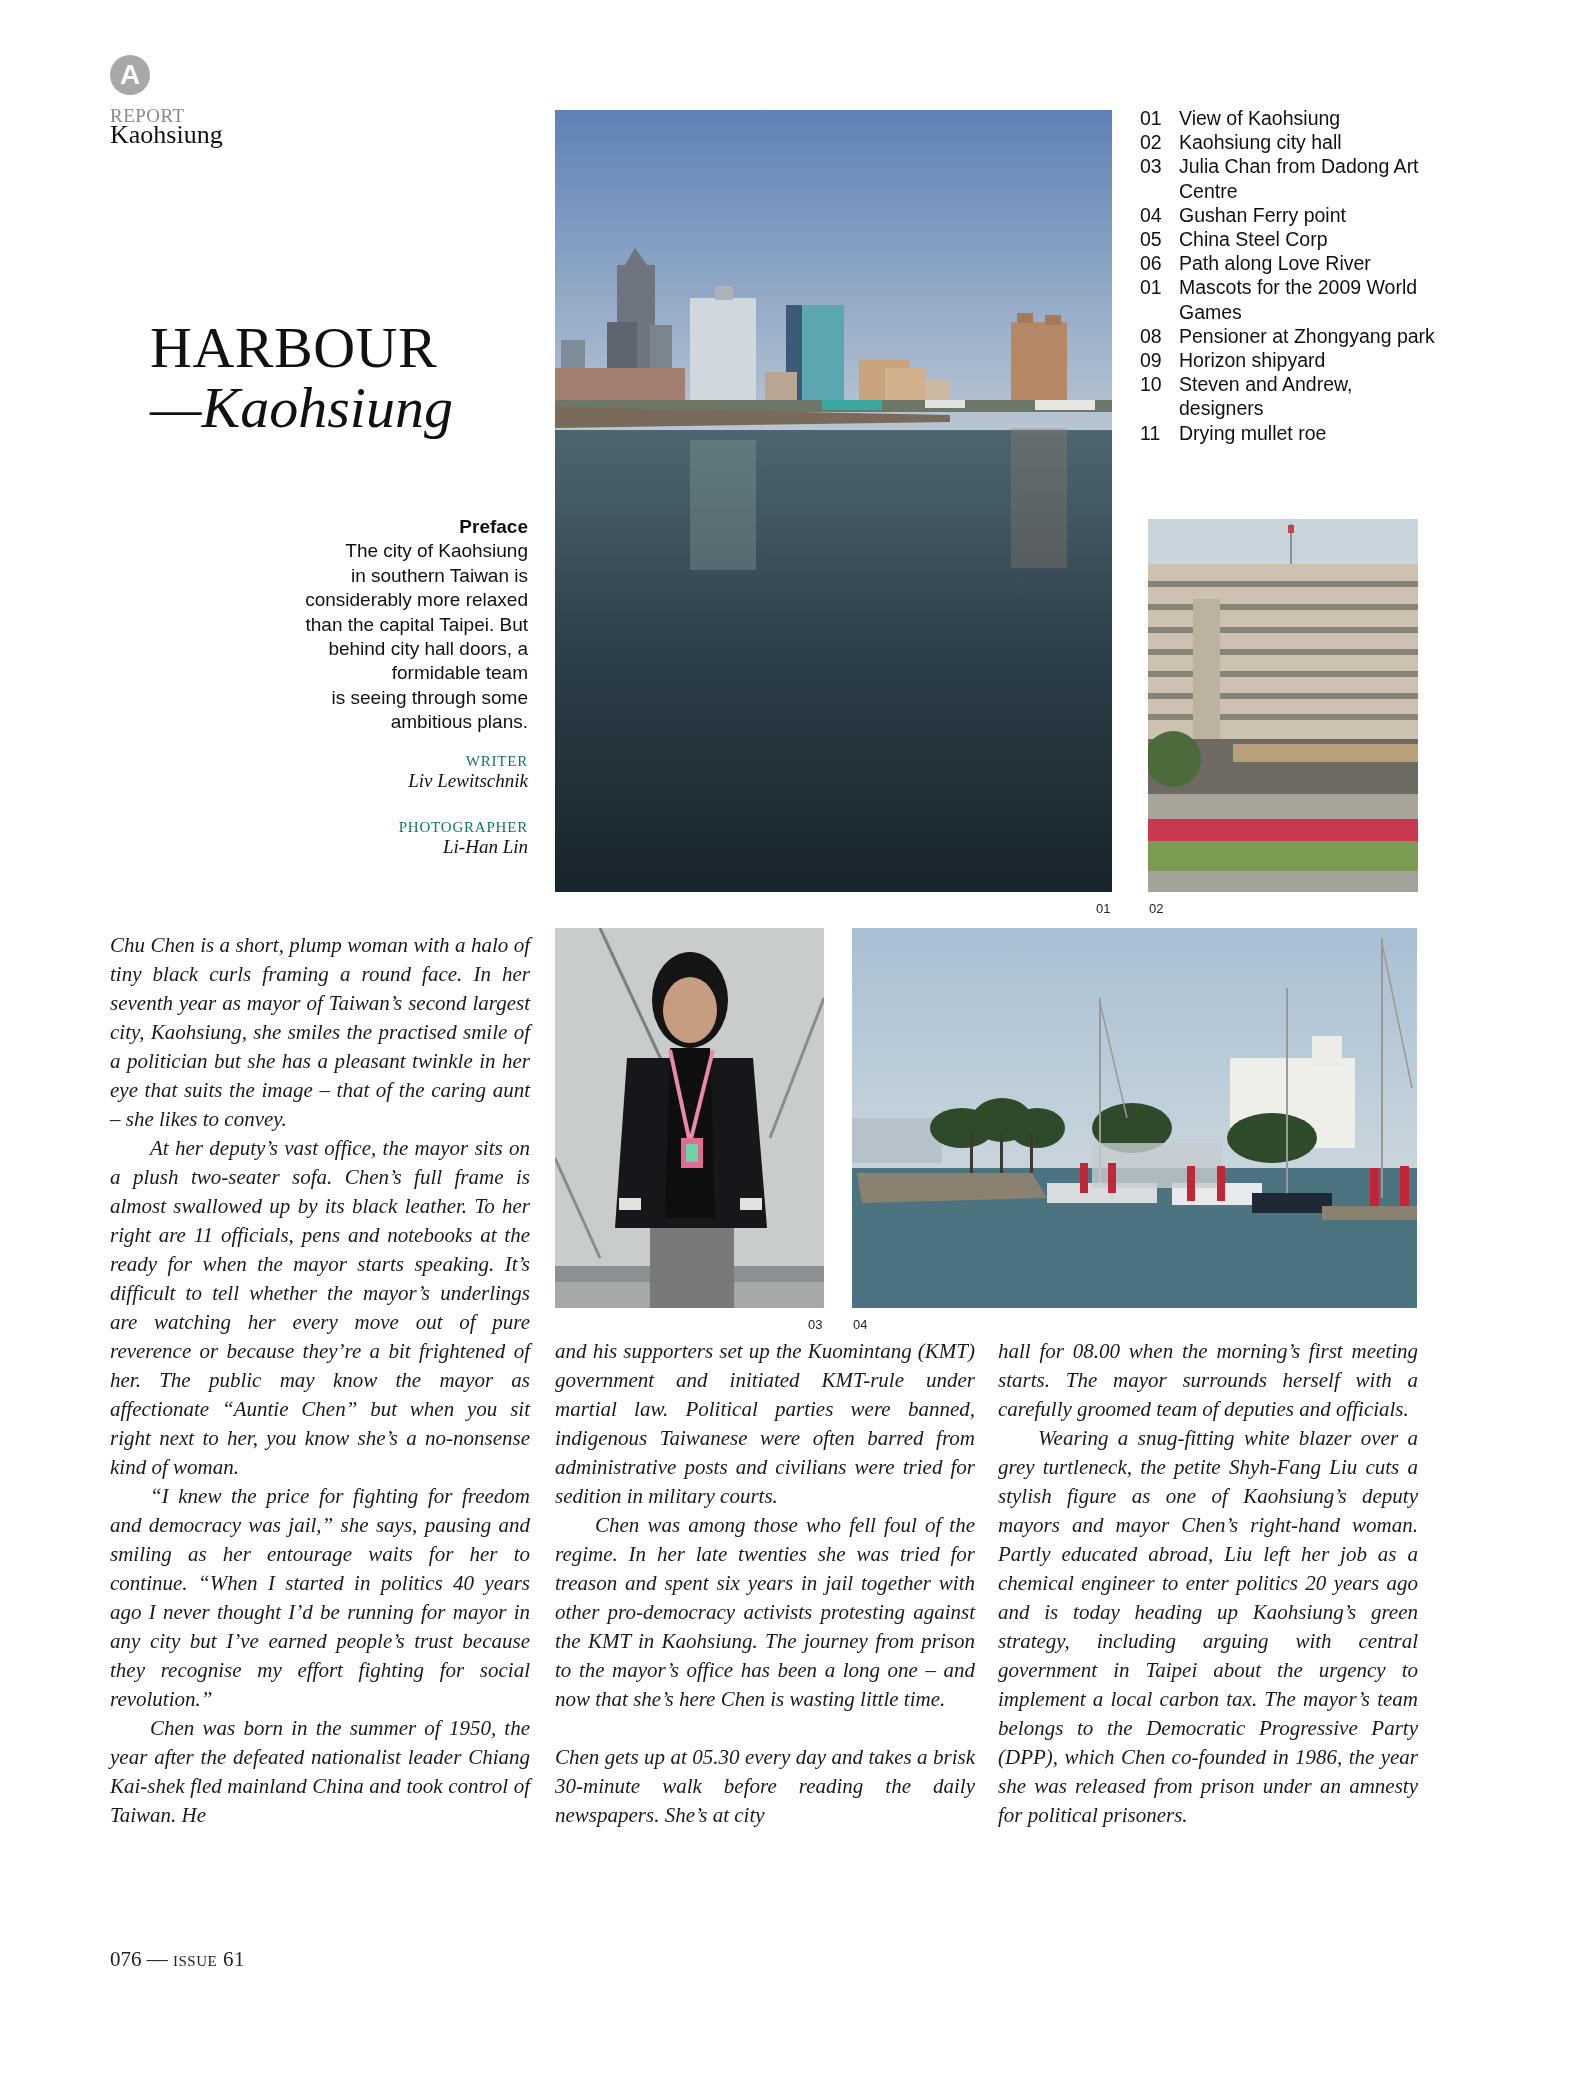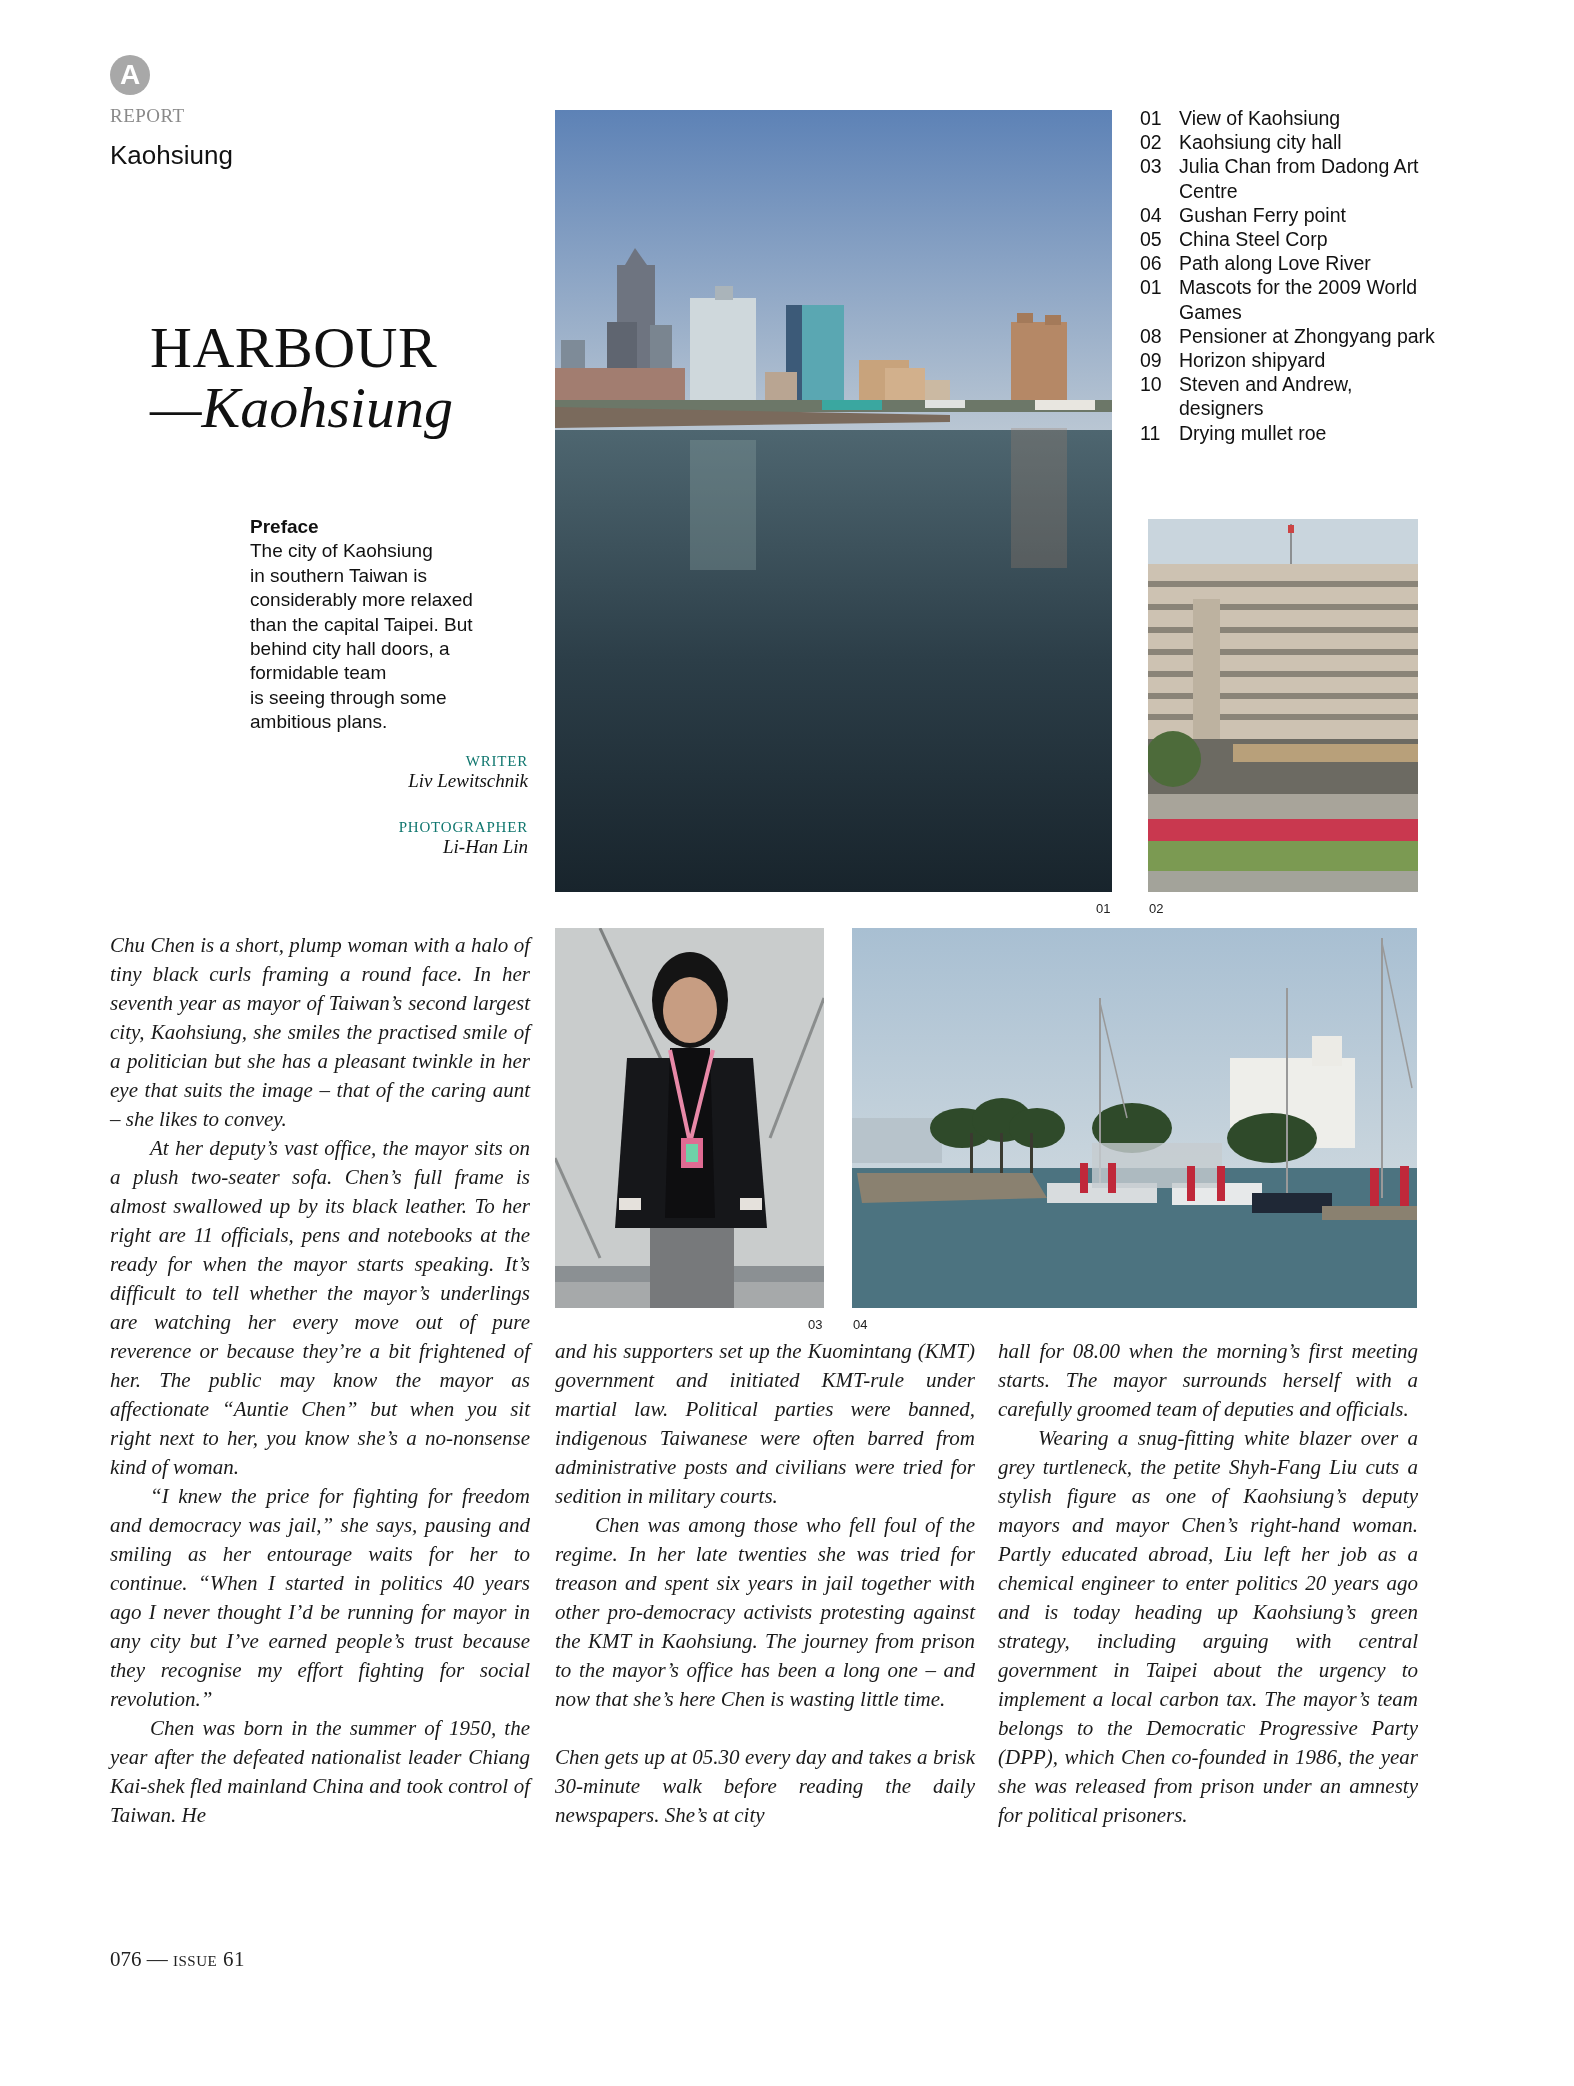--- a/index.html
+++ b/index.html
@@ -12,34 +12,34 @@
     border-radius: 50%; background: #a8a8a8; color: #fff;
     font-family: "Liberation Sans", sans-serif; font-weight: bold; font-size: 28px;
     display: flex; align-items: center; justify-content: center; line-height: 1;
   }
   .section-label {
     position: absolute; left: 110px; top: 105px;
     font-family: "Liberation Serif", serif; font-size: 19px; color: #8a8a8a;
     letter-spacing: 0.5px;
   }
   .section-sub {
-    position: absolute; left: 110px; top: 140px;
-    font-family: Liberation Sans, sans-serif; font-size: 26px; color: #111;
+    position: absolute; left: 110px; top: 120px;
+    font-family: Liberation Serif, serif; font-size: 26px; color: #111;
   }
 
   
   .title-block {
     position: absolute; left: 150px; width: 378px; top: 318px; text-align: left;
     font-family: Liberation Serif, serif; color: #111;
   }
   .title-line { font-size: 58px; line-height: 60px; letter-spacing: 0.5px; }
   .title-italic { font-size: 58px; line-height: 60px; font-style: italic; }
 
   .preface {
-    position: absolute; left: 250px; width: 278px; top: 515px; 
+    position: absolute; left: 250px; width: 278px; top: 515px; text-align: right;
     font-family: "Liberation Sans", sans-serif; font-size: 19px; line-height: 24.4px; color: #111;
   }
   .preface .head { font-weight: bold; }
 
   .credit {
     position: absolute; left: 300px; width: 228px; text-align: right;
     font-family: "Liberation Serif", serif;
   }
   .credit .role { font-size: 15px; letter-spacing: 0.8px; color: #0f766e; line-height: 18px; }
   .credit .name { font-size: 19px; font-style: italic; line-height: 22px; color: #111; }

